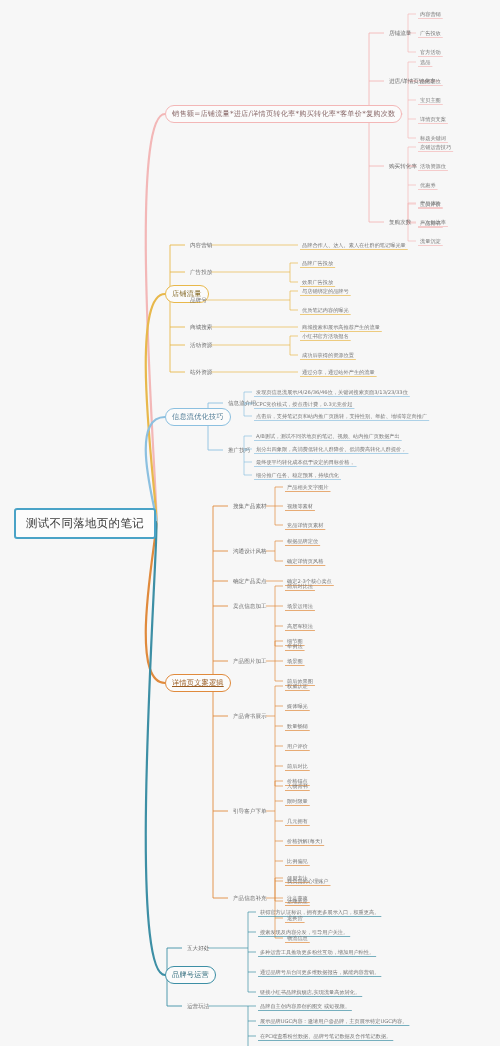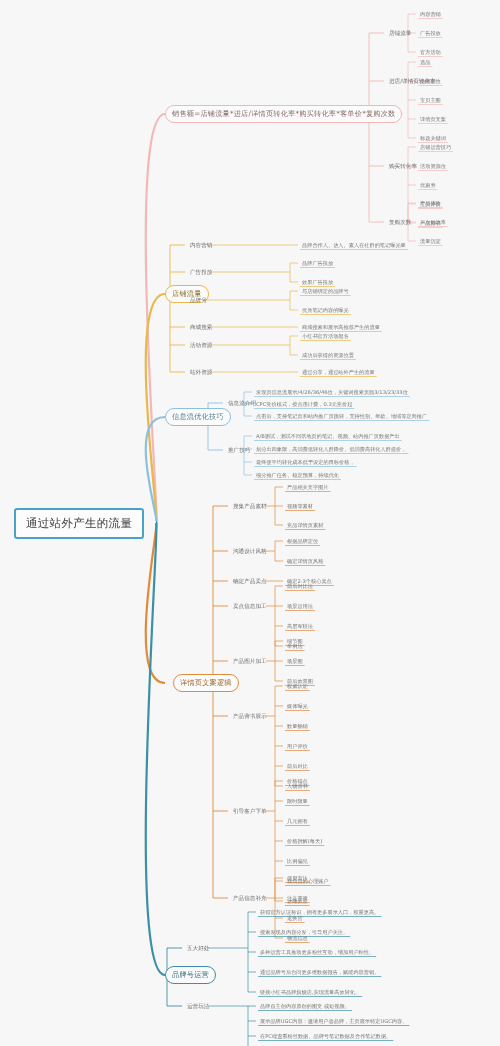--- a/index.html
+++ b/index.html
@@ -243,21 +243,21 @@
       <path d="M248,1006 L256,1006" stroke="#3d8fa5" fill="none" stroke-width="0.7"></path>
       <path d="M258,1010.5 L351.84375,1010.5" stroke="#3d8fa5" fill="none" stroke-width="0.7"></path>
       <path d="M248,1021 L256,1021" stroke="#3d8fa5" fill="none" stroke-width="0.7"></path>
       <path d="M258,1025.5 L409.390625,1025.5" stroke="#3d8fa5" fill="none" stroke-width="0.7"></path>
       <path d="M248,1036 L256,1036" stroke="#3d8fa5" fill="none" stroke-width="0.7"></path>
       <path d="M258,1040.5 L393.265625,1040.5" stroke="#3d8fa5" fill="none" stroke-width="0.7"></path>
       <path d="M248,1051 L256,1051" stroke="#3d8fa5" fill="none" stroke-width="0.7"></path>
       <path d="M258,1055.5 L360.5625,1055.5" stroke="#3d8fa5" fill="none" stroke-width="0.7"></path>
     </svg>
   <div id="nodes">
-      <div class="node root" style="left: 14px; top: 508px;">通过站外产生的流量</div>
+      <div class="node root" style="left: 14px; top: 508px;">测试不同落地页的笔记</div>
       <div class="node lvl1 c-pink" style="left: 165px; top: 105px;">销售额=店铺流量*进店/详情页转化率*购买转化率*客单价*复购次数</div>
       <div class="node lvl2" style="left: 387px; top: 29px;">店铺流量</div>
       <div class="node lvl3" style="left: 418px; top: 10px;">内容营销</div>
       <div class="node lvl3" style="left: 418px; top: 29px;">广告投放</div>
       <div class="node lvl3" style="left: 418px; top: 48px;">官方活动</div>
       <div class="node lvl2" style="left: 387px; top: 77px;">进店/详情页转化率</div>
       <div class="node lvl3" style="left: 418px; top: 58px;">选品</div>
       <div class="node lvl3" style="left: 418px; top: 77px;">品牌定位</div>
       <div class="node lvl3" style="left: 418px; top: 96px;">宝贝主图</div>
       <div class="node lvl3" style="left: 418px; top: 115px;">详情页文案</div>
@@ -291,21 +291,21 @@
       <div class="node lvl1 c-blue" style="left: 165px; top: 408px;">信息流优化技巧</div>
       <div class="node lvl2" style="left: 226px; top: 399px;">信息流介绍</div>
       <div class="node lvl3" style="left: 254px; top: 388px;">发现页信息流展示/4/26/36/46位，关键词搜索页面3/13/23/33位</div>
       <div class="node lvl3" style="left: 254px; top: 400px;">CPC竞价模式，按点击计费，0.3元竞价起</div>
       <div class="node lvl3" style="left: 254px; top: 412px;">点击后，支持笔记页和站内推广页跳转，支持性别、年龄、地域等定向推广</div>
       <div class="node lvl2" style="left: 226px; top: 446px;">推广技巧</div>
       <div class="node lvl3" style="left: 254px; top: 432px;">A/B测试，测试不同落地页的笔记、视频、站内推广页数据产出</div>
       <div class="node lvl3" style="left: 254px; top: 445px;">划分出四象限，高消费低转化人群降价、低消费高转化人群提价，</div>
       <div class="node lvl3" style="left: 254px; top: 458px;">最终使平均转化成本低于设定的目标价格，</div>
       <div class="node lvl3" style="left: 254px; top: 471px;">细分推广任务、稳定预算，持续优化</div>
-      <div class="node lvl1 c-orange" style="left: 173px; top: 674px;">详情页文案逻辑</div>
+      <div class="node lvl1 c-orange" style="left: 165px; top: 674px; text-decoration: underline;">详情页文案逻辑</div>
       <div class="node lvl2" style="left: 231px; top: 502px;">搜集产品素材</div>
       <div class="node lvl3" style="left: 285px; top: 483px;">产品相关文字图片</div>
       <div class="node lvl3" style="left: 285px; top: 502px;">视频等素材</div>
       <div class="node lvl3" style="left: 285px; top: 521px;">竞品详情页素材</div>
       <div class="node lvl2" style="left: 231px; top: 547px;">沟通设计风格</div>
       <div class="node lvl3" style="left: 285px; top: 537px;">根据品牌定位</div>
       <div class="node lvl3" style="left: 285px; top: 557px;">确定详情页风格</div>
       <div class="node lvl2" style="left: 231px; top: 577px;">确定产品卖点</div>
       <div class="node lvl3" style="left: 285px; top: 577px;">确定2-3个核心卖点</div>
       <div class="node lvl2" style="left: 231px; top: 602px;">卖点信息加工</div>

